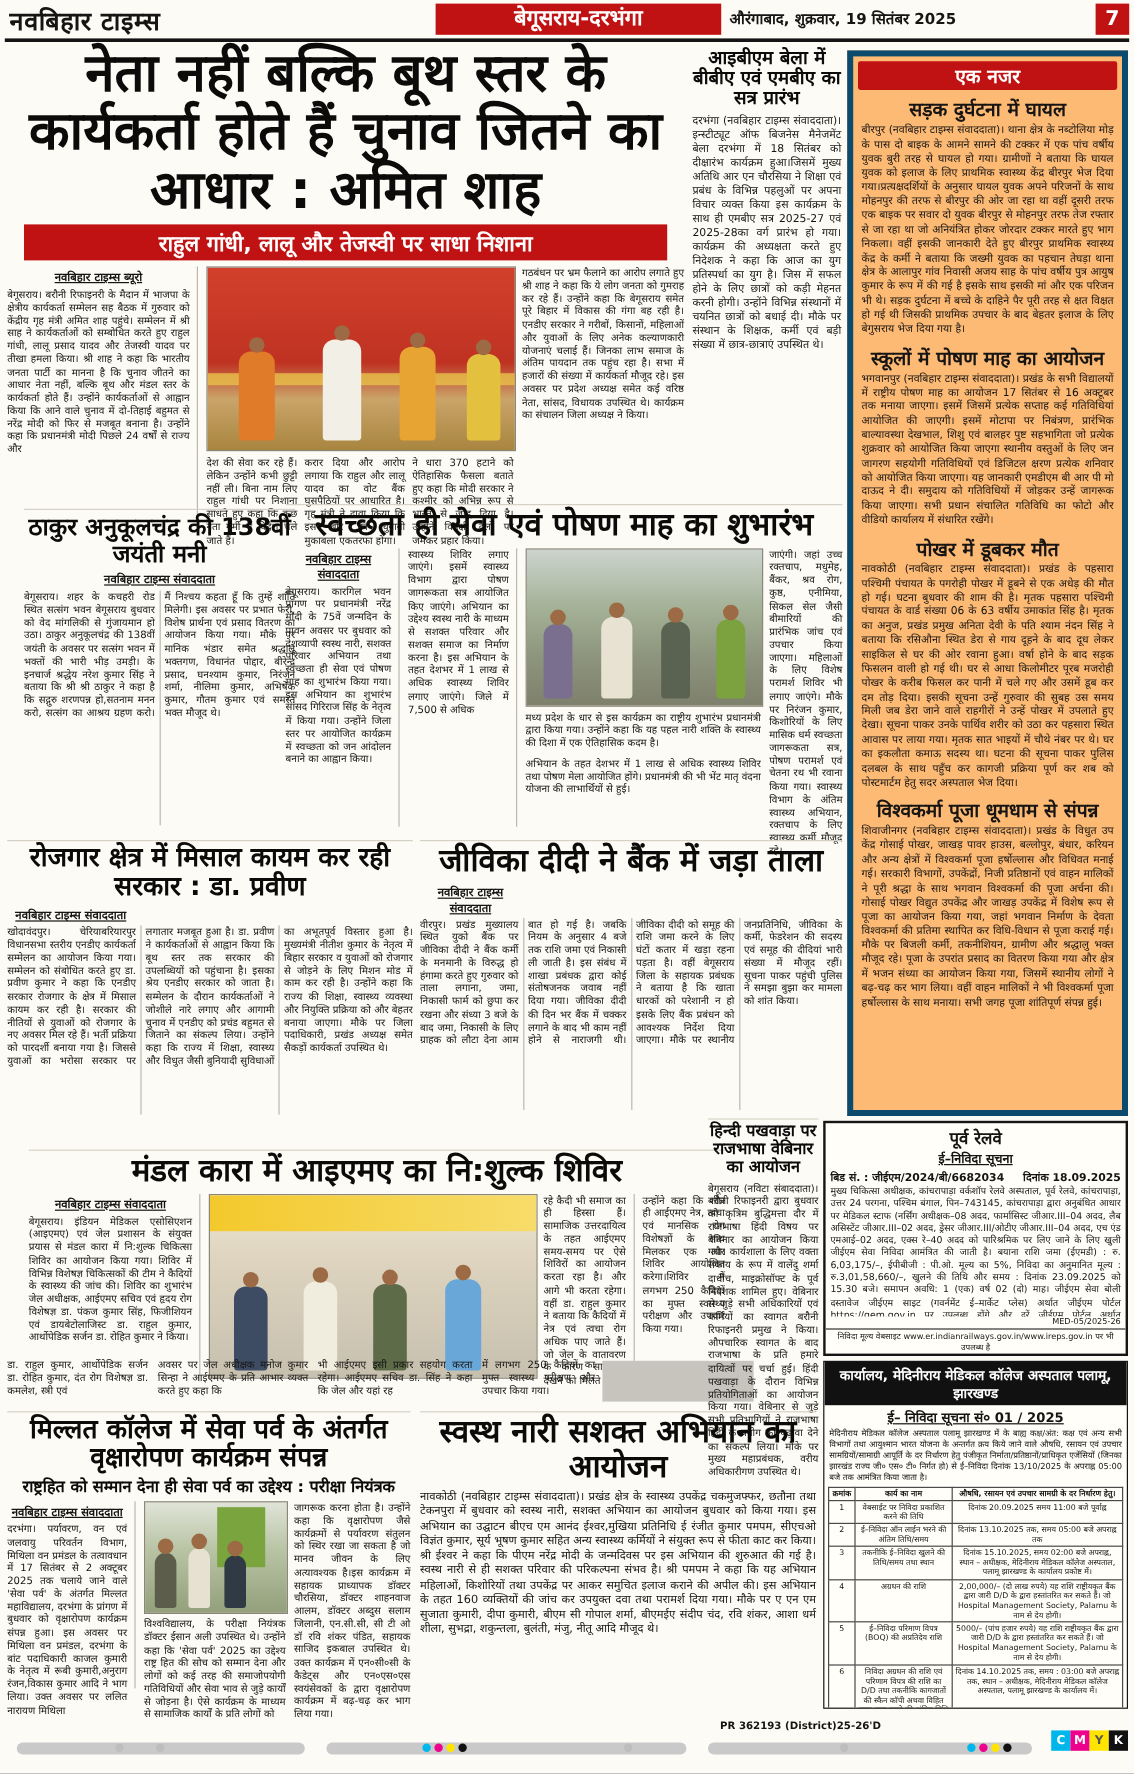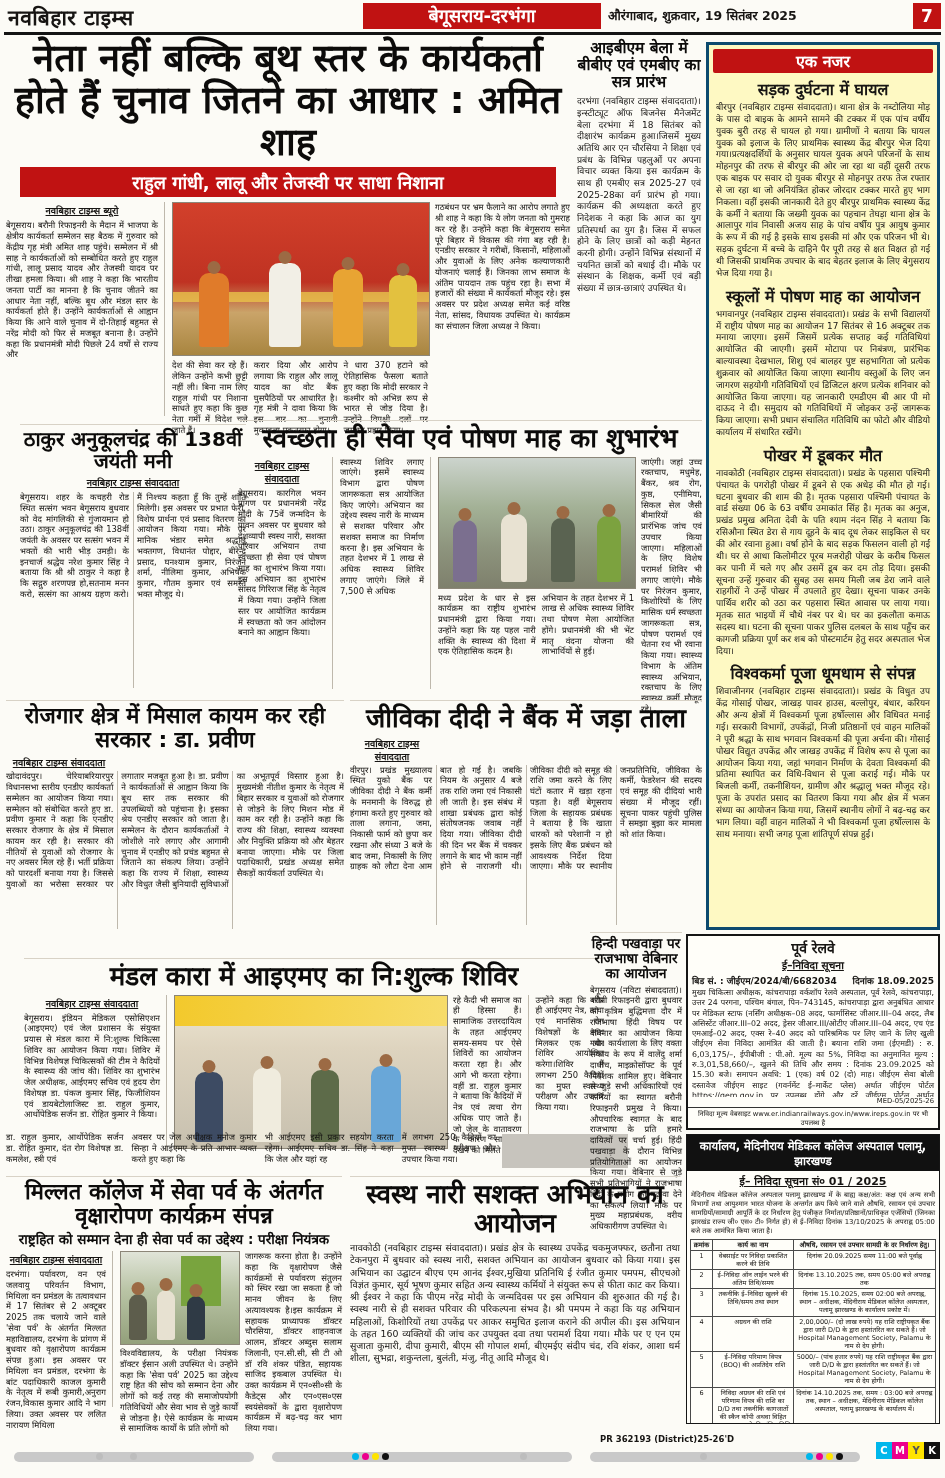--- a/index.html
+++ b/index.html
@@ -8,21 +8,21 @@
   .abs{position:absolute;box-sizing:border-box;}
   
   .masthead{font-size:21px;font-weight:bold;letter-spacing:.5px;}
   .redbox{background:#c01212;color:#fff;font-weight:bold;text-align:center;}
   .edition{font-size:18px;line-height:26px;}
   .pagenum{font-size:17px;line-height:26px;}
   .datetxt{font-size:12.5px;font-weight:bold;text-align:left;line-height:26px;}
   .toprule{background:#141414;}
   
   .hl{font-weight:bold;text-align:center;line-height:1.1;color:#0c0b0a;margin:0;}
-  .h38{font-size:38px;}
+  .h38{font-size:44px;}
   .h27{font-size:26px;}
   .h23{font-size:22px;}
   .h21{font-size:20px;}
   .h16{font-size:15.5px;}
   .h14{font-size:13.5px;}
   .kicker{background:#c01212;color:#fff;font-weight:bold;font-size:18px;text-align:center;
           padding:3px 0;margin:4px 14px 0 14px;}
   .byline{font-weight:bold;font-size:9.5px;text-align:center;text-decoration:underline;margin:2px 0 3px;}
   .txt{font-size:9px;line-height:1.3;text-align:justify;margin:0;}
   .txt.small{font-size:8.4px;line-height:1.28;}
@@ -34,21 +34,21 @@
   .photo{position:relative;overflow:hidden;border:1px solid #8c8678;}
   .photo .banner{position:absolute;left:0;right:0;}
   .person{position:absolute;border-radius:10px 10px 3px 3px;}
   .person::before{content:"";position:absolute;top:-12px;left:50%;transform:translateX(-50%);
                   width:13px;height:13px;border-radius:50%;background:#9c6a44;}
   .ph-rally{background:linear-gradient(180deg,#d2402b 0%,#bf3222 52%,#caa469 72%,#a8853f 100%);}
   .ph-clean{background:linear-gradient(180deg,#ccd4cd 0%,#a3b196 38%,#8e957e 68%,#7e806c 100%);}
   .ph-camp{background:linear-gradient(180deg,#efe8d4 0%,#ded4bf 34%,#c7c0af 100%);}
   .ph-plant{background:linear-gradient(180deg,#e0e4d8 0%,#b9c4a5 42%,#93a07b 100%);}
   
-  .en-box{border:3px solid #0c4a6e;background:#fef9c3;padding:4px 7px;overflow:hidden;}
+  .en-box{border:5px solid #0c4a6e;background:#fdba74;padding:4px 7px;overflow:hidden;}
   .en-head{background:#c01212;color:#fff;font-size:16px;font-weight:bold;text-align:center;
            border-radius:2px;padding:1px 0;margin:0 -3px 2px;}
   .en-title{font-size:16px;font-weight:bold;text-align:center;margin:5px 0 2px;}
   .en-body{font-size:8.9px;line-height:1.33;text-align:justify;}
   
   .ad{border:2px solid #151515;background:#fffef9;overflow:hidden;}
   .ad-title{font-size:14px;font-weight:bold;text-align:center;margin:2px 0 0;}
   .ad-sub{font-size:10.5px;font-weight:bold;text-align:center;text-decoration:underline;margin:1px 0 2px;}
   .ad-row{display:flex;justify-content:space-between;font-size:9px;font-weight:bold;padding:0 4px;}
   .ad-body{font-size:7.8px;line-height:1.32;text-align:justify;padding:1px 4px;}
@@ -156,21 +156,21 @@
       <div class="vr" style="flex:0 0 84px;">
         <p class="txt small">स्वास्थ्य शिविर लगाए जाएंगे। इसमें स्वास्थ्य विभाग द्वारा पोषण जागरूकता सत्र आयोजित किए जाएंगे। अभियान का उद्देश्य स्वस्थ नारी के माध्यम से सशक्त परिवार और सशक्त समाज का निर्माण करना है। इस अभियान के तहत देशभर में 1 लाख से अधिक स्वास्थ्य शिविर लगाए जाएंगे। जिले में 7,500 से अधिक</p>
       </div>
       <div style="flex:0 0 196px;">
         <div class="photo ph-clean" style="width:196px;height:130px;">
           <span class="person" style="left:14px;bottom:6px;width:24px;height:62px;background:#7b6f8f;"></span>
           <span class="person" style="left:62px;bottom:6px;width:26px;height:68px;background:#e8e2d2;"></span>
           <span class="person" style="left:112px;bottom:6px;width:24px;height:64px;background:#5a6351;"></span>
           <span class="person" style="left:158px;bottom:6px;width:24px;height:66px;background:#7ca23f;"></span>
         </div>
-        <div class="cols" style="margin-top:4px;gap:6px;">
+        <div class="cols" style="margin-top:4px;gap:6px;flex-direction:column;">
           <p class="txt small">मध्य प्रदेश के धार से इस कार्यक्रम का राष्ट्रीय शुभारंभ प्रधानमंत्री द्वारा किया गया। उन्होंने कहा कि यह पहल नारी शक्ति के स्वास्थ्य की दिशा में एक ऐतिहासिक कदम है।</p>
           <p class="txt small">अभियान के तहत देशभर में 1 लाख से अधिक स्वास्थ्य शिविर तथा पोषण मेला आयोजित होंगे। प्रधानमंत्री की भी भेंट मातृ वंदना योजना की लाभार्थियों से हुई।</p>
         </div>
       </div>
       <div>
         <p class="txt small">जाएंगी। जहां उच्च रक्तचाप, मधुमेह, बैंकर, श्रव रोग, कुष्ठ, एनीमिया, सिकल सेल जैसी बीमारियों की प्रारंभिक जांच एवं उपचार किया जाएगा। महिलाओं के लिए विशेष परामर्श शिविर भी लगाए जाएंगे। मौके पर निरंजन कुमार, किशोरियों के लिए मासिक धर्म स्वच्छता जागरूकता सत्र, पोषण परामर्श एवं चेतना रथ भी रवाना किया गया। स्वास्थ्य विभाग के अंतिम स्वास्थ्य अभियान, रक्तचाप के लिए स्वास्थ्य कर्मी मौजूद रहे।</p>
       </div>
     </div>
   </div>
 

